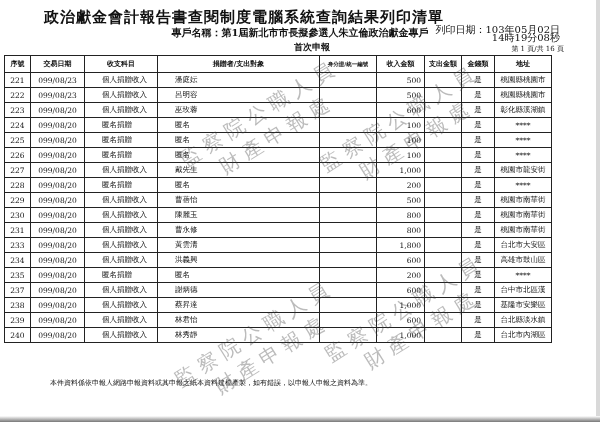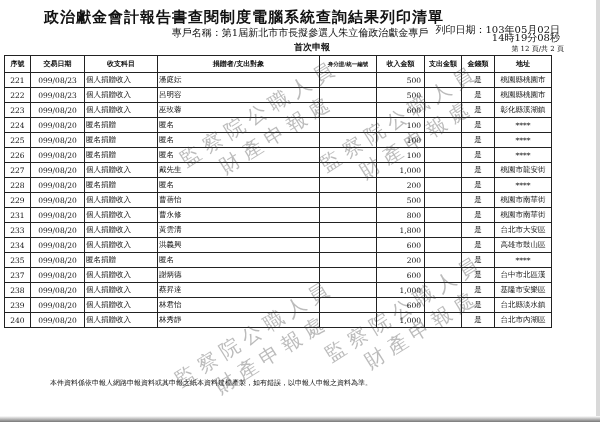--- a/index.html
+++ b/index.html
@@ -1,45 +1,45 @@
 <!DOCTYPE html>
 <html><head>
 <meta charset="utf-8">
 <style>
   html, body { margin:0; padding:0; }
   body { width:600px; height:422px; background:#ffffff; position:relative; overflow:hidden;
          font-family:"DejaVu Serif", serif; color:#111; }
   .title { position:absolute; left:0; top:8px; width:488px; text-align:center; font-size:15px; font-weight:bold; letter-spacing:1px; }
-  .subtitle { position:absolute; left:0; top:26px; width:600px; text-align:center; font-size:10px; font-weight:normal; }
+  .subtitle { position:absolute; left:0; top:26px; width:600px; text-align:center; font-size:10px; font-weight:bold; }
   .filing { position:absolute; left:12px; top:41px; width:600px; text-align:center; font-size:9px; font-weight:bold; }
   .print-date { position:absolute; right:40px; top:26px; font-size:10px; text-align:right; line-height:8px; }
   .page-no { position:absolute; right:36px; top:44px; font-size:7px; }
   table { position:absolute; left:4px; top:55px; border-collapse:collapse; font-size:7.5px; table-layout:fixed; }
   th, td { border:1px solid #222; height:14px; padding:0 3px; white-space:nowrap; overflow:hidden; }
   th { font-weight:bold; height:16px; text-align:center; font-size:7px; }
   td.c { text-align:center; }
   td.r { text-align:right; }
-  td.l { text-align:left; padding-left:1px; }
+  td.l { text-align:left; padding-left:17px; }
   table { border:1.5px solid #111; }
   .footnote { position:absolute; left:50px; top:378px; font-size:7px; }
   .watermark { position:absolute; color:rgba(60,60,60,0.35); font-size:20px; transform:rotate(-32deg); transform-origin:left top; white-space:nowrap; letter-spacing:6px; pointer-events:none; }
   .right-edge { position:absolute; right:0; top:0; width:4px; height:422px; background:#d9d9d9; }
   .bottom-edge { position:absolute; left:0; bottom:0; width:600px; height:6px; background:linear-gradient(#fff,#777); }
 </style>
 </head>
 <body>
 
 <div class="title">政治獻金會計報告書查閱制度電腦系統查詢結果列印清單</div>
 <div class="subtitle">專戶名稱：第1屆新北市市長擬參選人朱立倫政治獻金專戶</div>
 <div class="filing">首次申報</div>
 <div class="print-date">
   <div>列印日期：103年05月02日</div>
   <div>14時19分08秒</div>
 </div>
-<div class="page-no">第 12 頁/共 2 頁</div>
+<div class="page-no">第 1 頁/共 16 頁</div>
 
 <table>
   <colgroup>
     <col style="width:26px">
       <col style="width:54px">
       <col style="width:73px">
       <col style="width:162px">
     <col style="width:57px">
       <col style="width:48px">
       <col style="width:37px">
@@ -153,20 +153,31 @@
         <td class="c">099/08/20</td>
         <td class="l">個人捐贈收入</td>
         <td class="l">曹蓓怡</td>
         <td class="c"></td>
         <td class="r">500</td>
         <td class="r"></td>
         <td class="c">是</td>
         <td class="c">桃園市南華街</td>
       </tr>
       <tr>
+        <td class="c">230</td>
+        <td class="c">099/08/20</td>
+        <td class="l">個人捐贈收入</td>
+        <td class="l">陳麗玉</td>
+        <td class="c"></td>
+        <td class="r">800</td>
+        <td class="r"></td>
+        <td class="c">是</td>
+        <td class="c">桃園市南華街</td>
+      </tr>
+      <tr>
         <td class="c">231</td>
         <td class="c">099/08/20</td>
         <td class="l">個人捐贈收入</td>
         <td class="l">曹永修</td>
         <td class="c"></td>
         <td class="r">800</td>
         <td class="r"></td>
         <td class="c">是</td>
         <td class="c">桃園市南華街</td>
       </tr>

